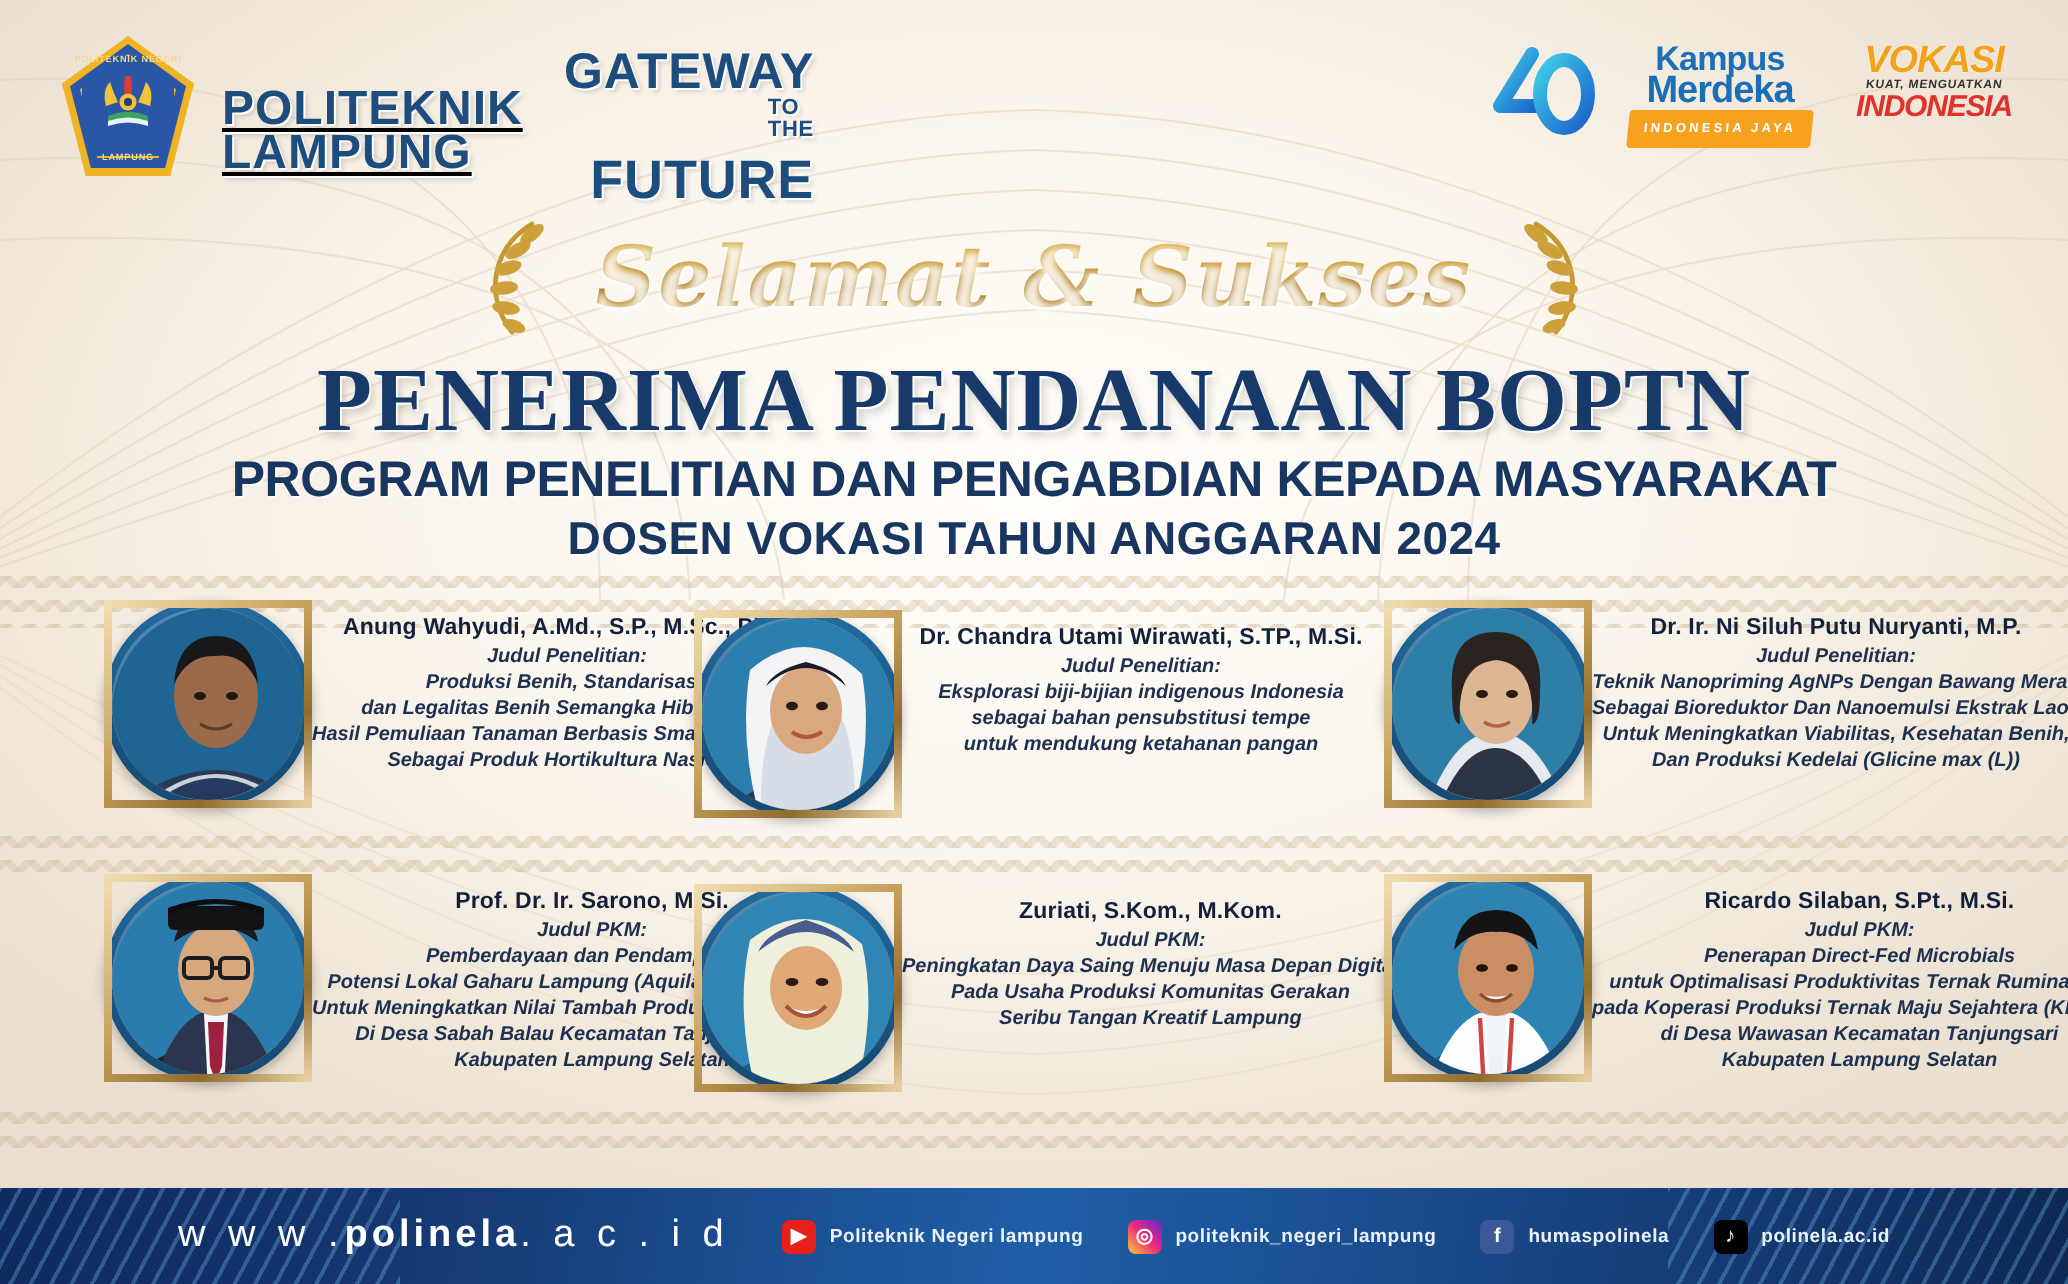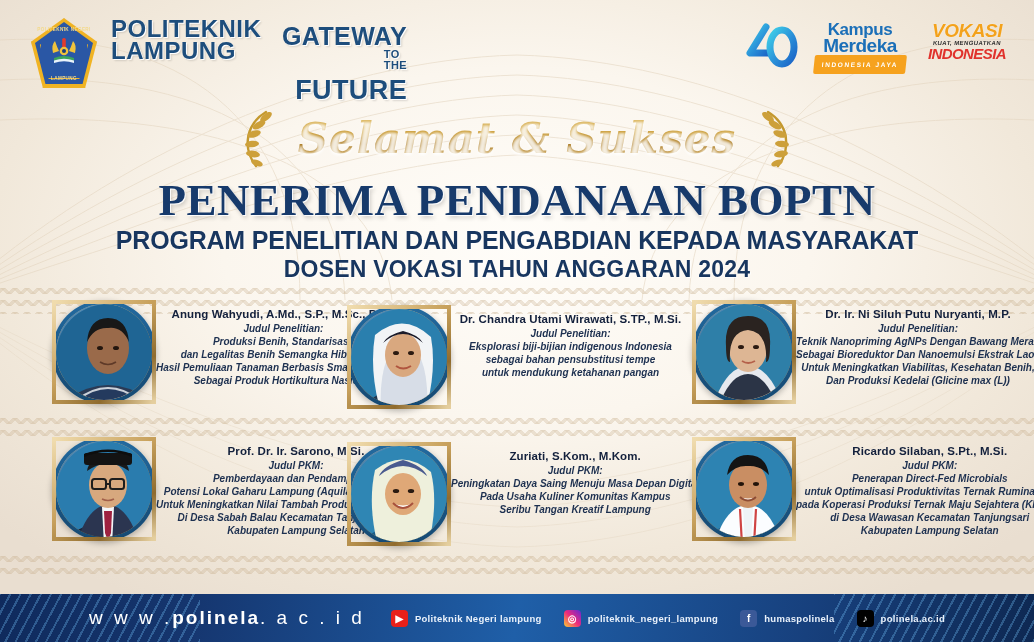--- a/index.html
+++ b/index.html
@@ -38,21 +38,21 @@
       linear-gradient(135deg, rgba(200,176,142,.55) 25%, transparent 25%),
       linear-gradient(225deg, rgba(200,176,142,.55) 25%, transparent 25%),
       linear-gradient(45deg,  rgba(200,176,142,.55) 25%, transparent 25%),
       linear-gradient(315deg, rgba(200,176,142,.55) 25%, transparent 25%);
     background-size:12px 12px;
     background-position:0 0, 6px 0, 6px -6px, 0 6px;
   }
 
   
   .header { position:absolute; left:0; top:0; width:100%; height:104px; }
-  .logo-left { position:absolute; left:31px; top:18px; display:flex; align-items:flex-start; gap:14px;}
+  .logo-left { position:absolute; left:31px; top:18px; display:flex; align-items:flex-end; gap:14px;text-decoration:underline;}
   .polinela-seal { width:66px; height:70px; position:relative; }
   .seal-shape{
     position:absolute; inset:0;
     background:#f0b323;
     clip-path:polygon(50% 0%, 100% 34%, 82% 100%, 18% 100%, 0% 34%);
     box-shadow:0 1px 3px rgba(0,0,0,.25);
   }
   .seal-inner{
     position:absolute; inset:4px;
     background:#2a57a5;
@@ -504,21 +504,21 @@
               <path d="M42 57 Q52 68 62 57 Q52 62 42 57Z" fill="#fff"></path>
               <path d="M42 57 Q52 67 62 57" stroke="#a8523c" stroke-width="2" fill="none"></path>
             </g>
           </svg>
         </div>
       </div>
       <div class="ptext" style="flex:1;">
         <div class="pname">Zuriati, S.Kom., M.Kom.</div>
         <div class="plabel">Judul PKM:</div>
         <div class="pline">Peningkatan Daya Saing Menuju Masa Depan Digital</div>
-        <div class="pline">Pada Usaha Kuliner Komunitas Kampus</div>
+        <div class="pline">Pada Usaha Produksi Komunitas Gerakan</div>
         <div class="pline">Seribu Tangan Kreatif Lampung</div>
       </div>
     </div>
 
     <div class="person" style="width:344px; padding-left:2px; padding-top:4px;">
       <div class="photo-wrap">
         <div class="photo">
           <svg viewBox="0 0 104 104" width="104" height="104">
             <defs>
                 <clipPath id="c6">

